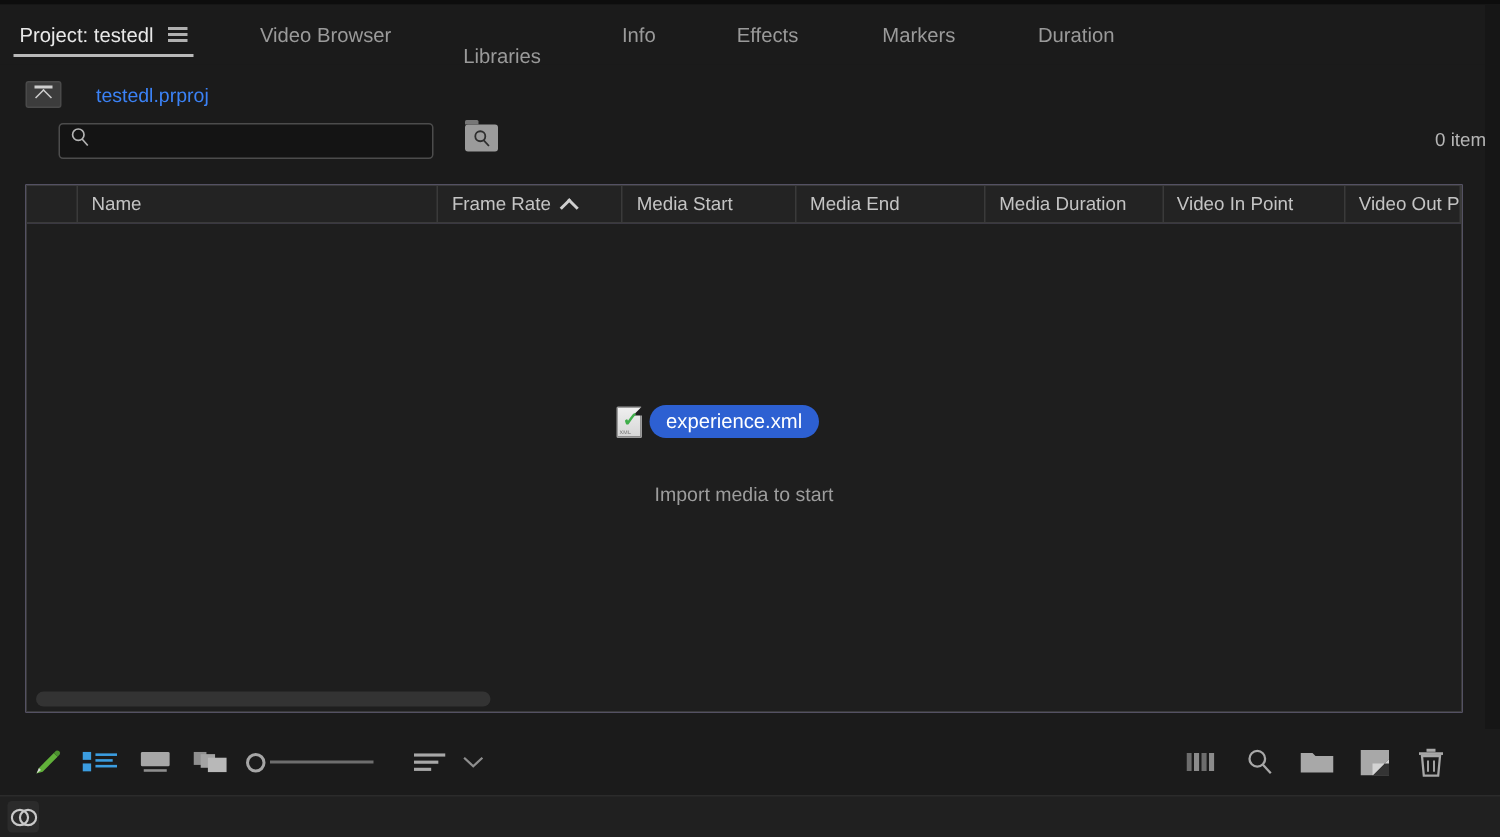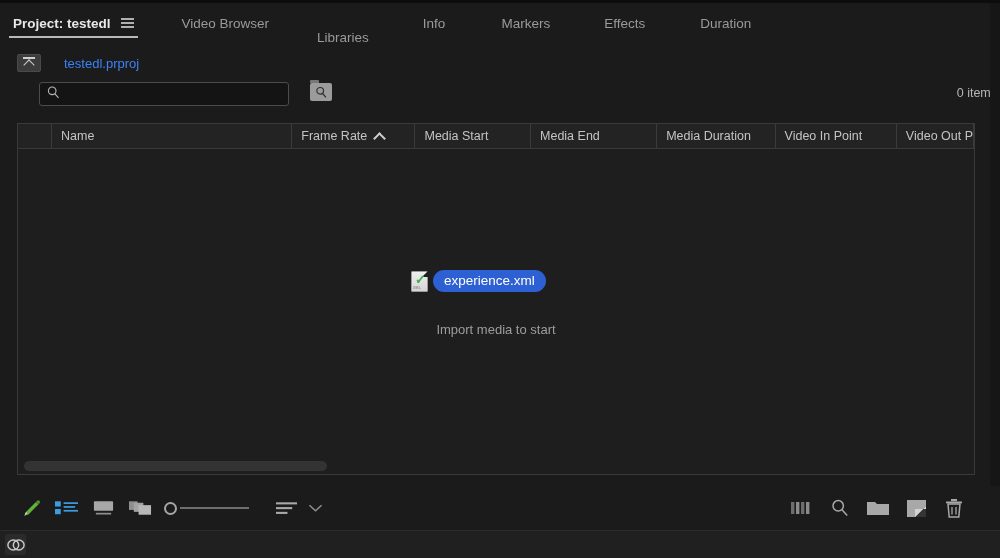--- a/index.html
+++ b/index.html
@@ -31,21 +31,21 @@
   .tab{
     position:relative;
     height:40px;
     display:flex; align-items:center; gap:8px;
     padding:0 13px;
     font-size:13.5px;
     color:#9a9a9a;
     white-space:nowrap;
     cursor:default;
   }
-  .tab.active{ color:#e8e8e8; font-weight:bold; }
+  .tab.active{ color:#e8e8e8; font-weight:normal; }
   .tab.active .tab-underline{
     position:absolute; left:9px; right:9px; bottom:5px;
     height:2px; background:#b9b9b9;
   }
   .tab .hamburger{
     display:inline-flex; flex-direction:column; justify-content:center; gap:2.5px;
     width:13px; height:11px;
     margin-left:2px;
   }
   .tab .hamburger i{ display:block; height:1.5px; background:#b0b0b0; width:100%; }
@@ -277,25 +277,25 @@
     </div>
     <div class="tab" style="margin-left:22px;">
       <span>Video Browser</span>
     </div>
     <div class="tab" style="margin-left:22px;margin-top:28px;">
       <span>Libraries</span>
     </div>
     <div class="tab" style="margin-left:28px;">
       <span>Info</span>
     </div>
+    <div class="tab" style="margin-left:28px;">
+      <span>Effects</span>
+    </div>
     <div class="tab" style="margin-left:30px;">
       <span>Markers</span>
-    </div>
-    <div class="tab" style="margin-left:28px;">
-      <span>Effects</span>
     </div>
     <div class="tab" style="margin-left:29px;">
       <span>Duration</span>
     </div>
   </div>
 
   <div class="breadcrumb">
     <div class="nav-up-btn">
       <span class="arrow"></span>
     </div>

